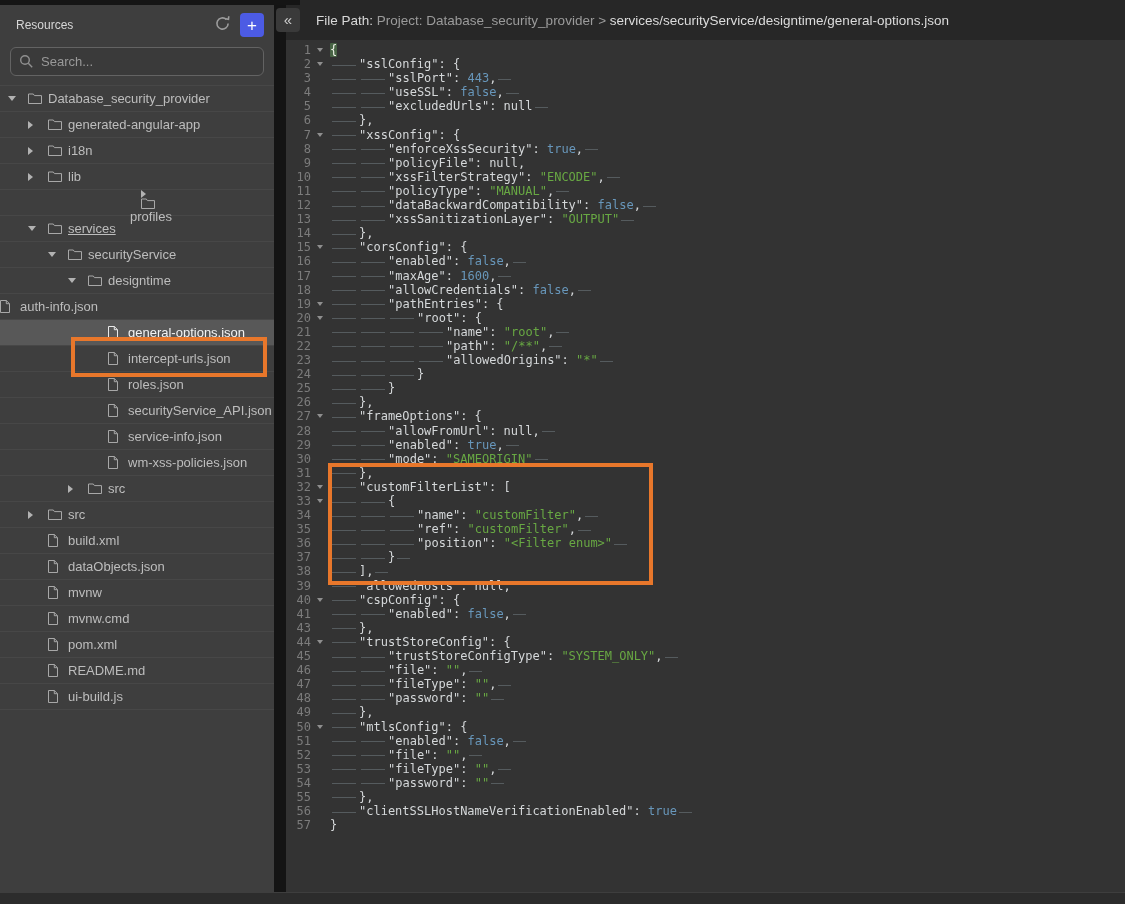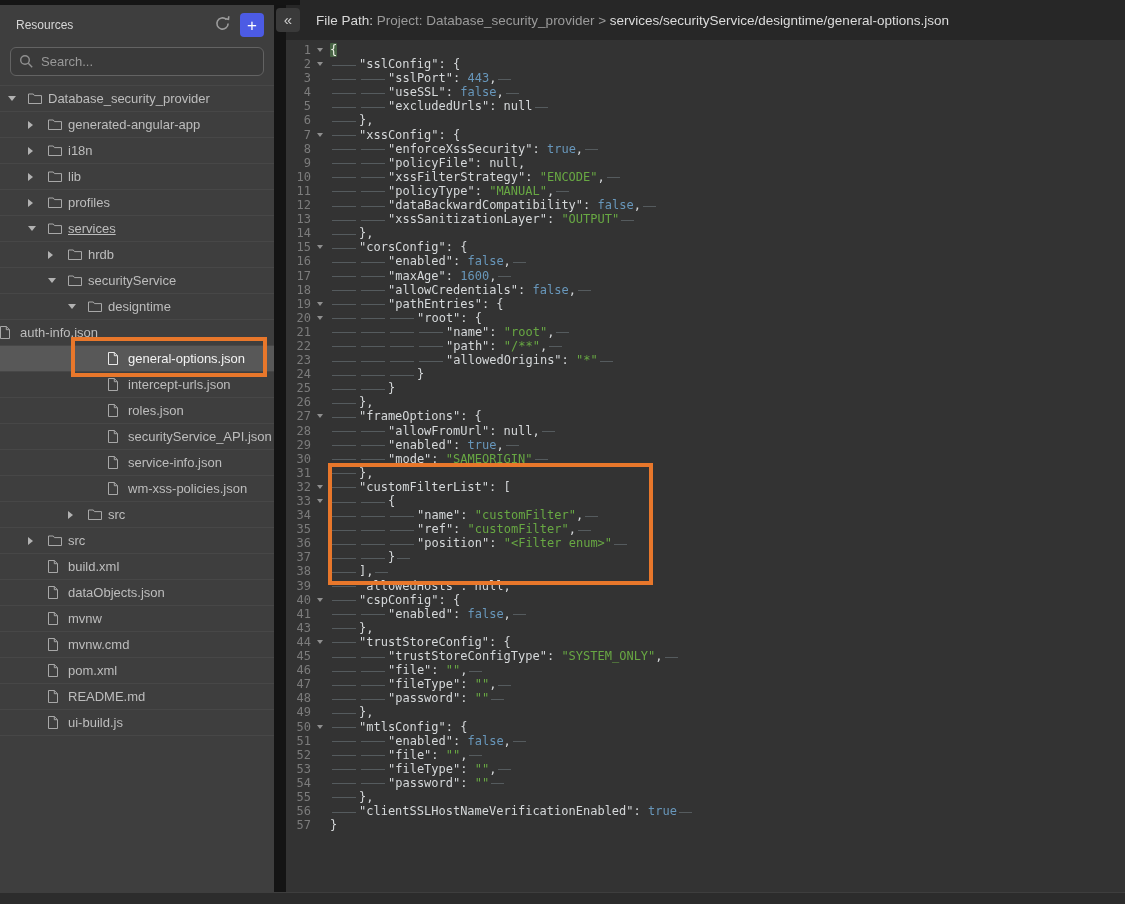--- a/index.html
+++ b/index.html
@@ -134,49 +134,39 @@
       <div class="trow" style="padding-left: 28px;">
     <span class="arrow col"></span>
     <span class="ticon folder">
       <svg width="14" height="11" viewBox="0 0 14 11">
             <path d="M.5 1h4.8l1.1 1.6h7.1v7.9H.5z" fill="none" stroke="currentColor"></path>
           </svg>
     </span>
 
     <span class="tlabel">lib</span>
   </div>
-      <div class="trow" style="padding-left: 28px;">
+      <div class="trow" style="padding-left: 28px; flex-direction: column;">
     <span class="arrow col"></span>
     <span class="ticon folder">
       <svg width="14" height="11" viewBox="0 0 14 11">
             <path d="M.5 1h4.8l1.1 1.6h7.1v7.9H.5z" fill="none" stroke="currentColor"></path>
           </svg>
     </span>
 
     <span class="tlabel">profiles</span>
   </div>
       <div class="trow" style="padding-left: 28px; text-decoration: underline;">
     <span class="arrow exp"></span>
     <span class="ticon folder">
       <svg width="14" height="11" viewBox="0 0 14 11">
             <path d="M.5 1h4.8l1.1 1.6h7.1v7.9H.5z" fill="none" stroke="currentColor"></path>
           </svg>
     </span>
 
     <span class="tlabel">services</span>
-  </div>
-      <div class="trow" style="padding-left: 48px;">
-    <span class="arrow col"></span>
-    <span class="ticon folder">
-      <svg width="14" height="11" viewBox="0 0 14 11">
-            <path d="M.5 1h4.8l1.1 1.6h7.1v7.9H.5z" fill="none" stroke="currentColor"></path>
-          </svg>
-    </span>
-
-    <span class="tlabel">hrdb</span>
   </div>
       <div class="trow" style="padding-left: 48px;">
     <span class="arrow exp"></span>
     <span class="ticon folder">
       <svg width="14" height="11" viewBox="0 0 14 11">
             <path d="M.5 1h4.8l1.1 1.6h7.1v7.9H.5z" fill="none" stroke="currentColor"></path>
           </svg>
     </span>
 
     <span class="tlabel">securityService</span>

